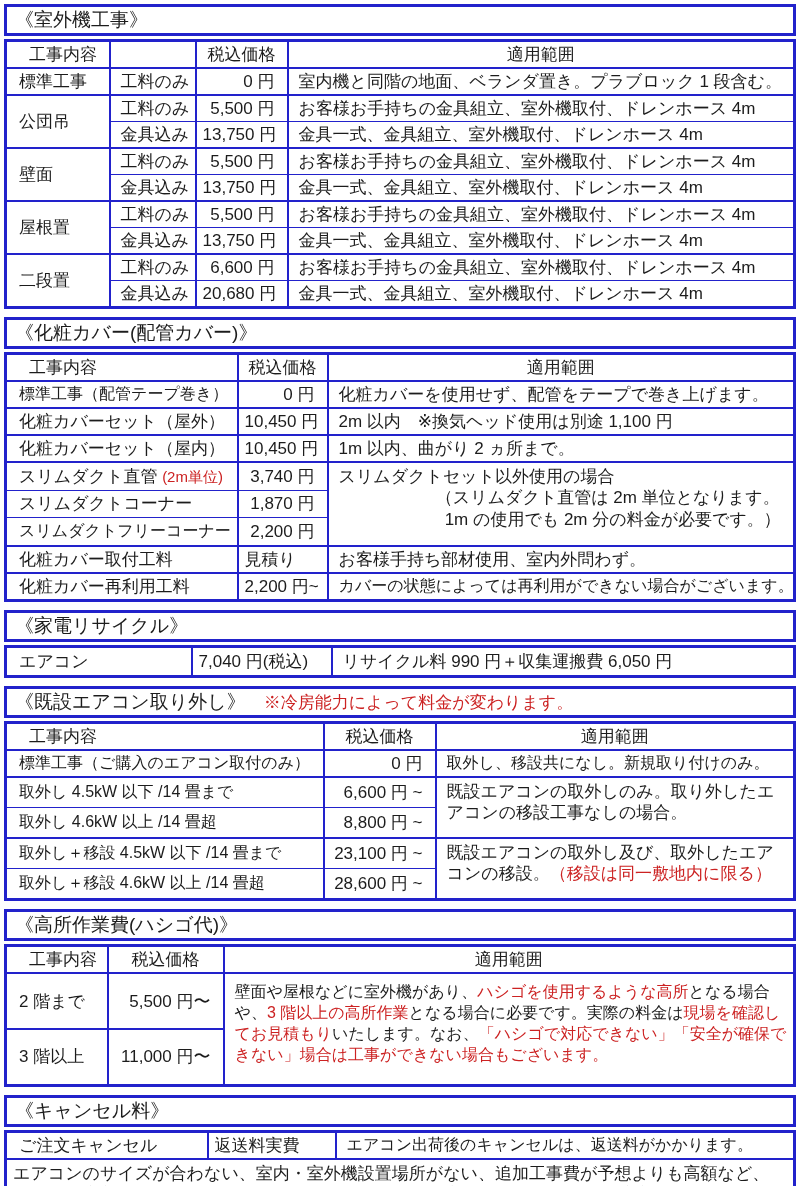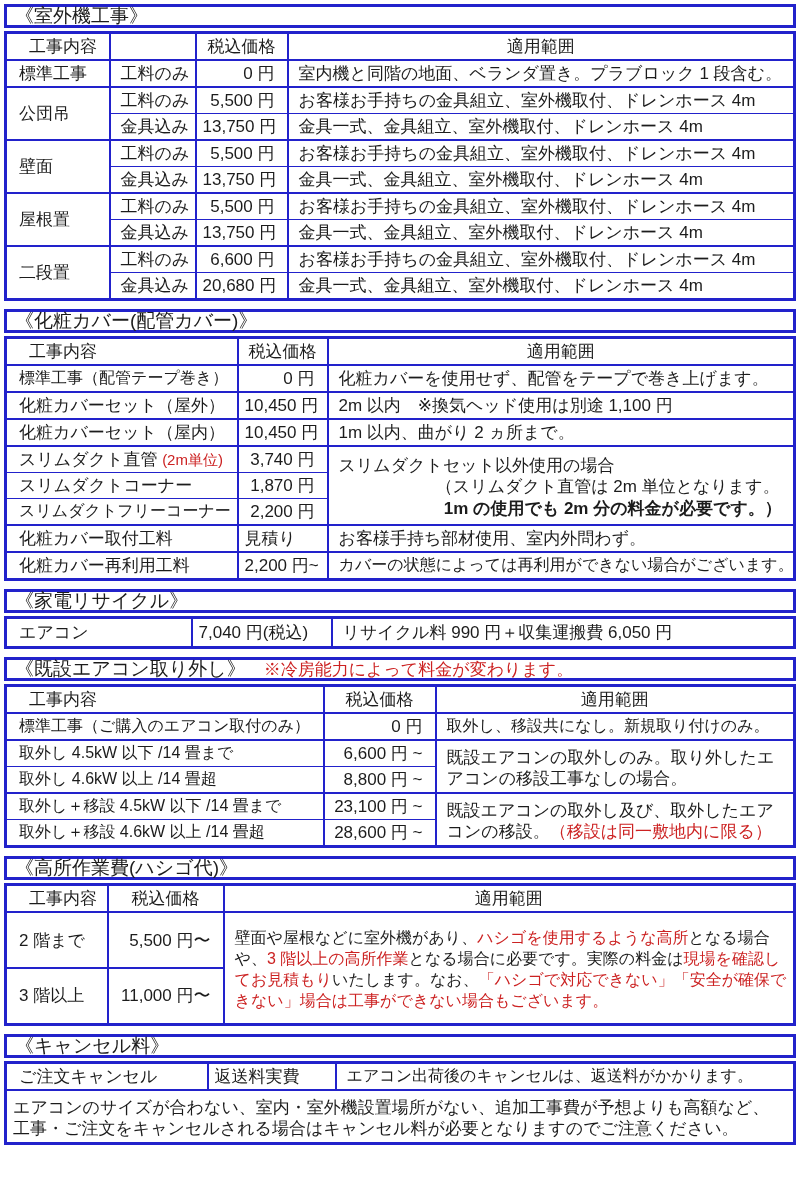--- a/index.html
+++ b/index.html
@@ -11,21 +11,21 @@
   html,body{background:#ffffff;}
   body{
     width:800px;height:1186px;
     font-family:"Liberation Sans","DejaVu Sans",sans-serif;
     color:var(--ink);
     padding:4px 4px 0 4px;
     overflow:hidden;
   }
   .tbox{
     border:3px solid var(--blue);
-    height:24px;
+    height:32px;
     display:flex;align-items:center;
     padding-left:8px;
     margin-bottom:3px;
     font-size:19px;
     white-space:nowrap;
   }
   .tbox .note{color:var(--red);font-size:17px;margin-left:18px;font-family:Liberation Serif, serif;}
   table{
     border-collapse:collapse;
     table-layout:fixed;
@@ -46,35 +46,35 @@
     vertical-align:middle;
   }
   tr.g td, tr.g th{border-top:2px solid var(--blue);}
   th.hcontent{text-align:left;padding-left:22px;}
   th.hcenter{text-align:center;}
   td.grp{padding-left:12px;}
   td.sub{padding-left:10px;}
   td.price{text-align:right;padding-right:12px;}
   td.pcenter{text-align:left;}
   td.scope{padding-left:10px;}
-  td.wrap{white-space:normal;line-height:21px;padding-top:3px;padding-bottom:0;}
+  td.wrap{white-space:normal;line-height:21px;padding-top:3px;padding-bottom:14px;}
   .red{color:var(--red);}
   .sm{font-size:16px;}
   .xs{font-size:15px;}
   
   .t1 td,.t1 th{height:25px;}
   .t2 td,.t2 th{height:25px;}
   .t3 td{height:30px;}
   .t4 td,.t4 th{height:25px;}
   .t5 th{height:26px;}
   .t5 td.rowc{height:56px;}
   .t6 td{height:26px;}
   .t6 td.foot{height:54px;}
   .duct-note{display:block;text-align:center;padding-left:90px;line-height:22px;}
-  .duct-note .l2{display:block;padding-left:10px;font-weight:bold;}
+  .duct-note .l2{display:block;padding-left:10px;}
   .footline{display:block;}
 </style>
 </head>
 <body>
 
 <div class="tbox">
   <span>《室外機工事》</span>
 </div>
 <table class="t1">
   <colgroup>

